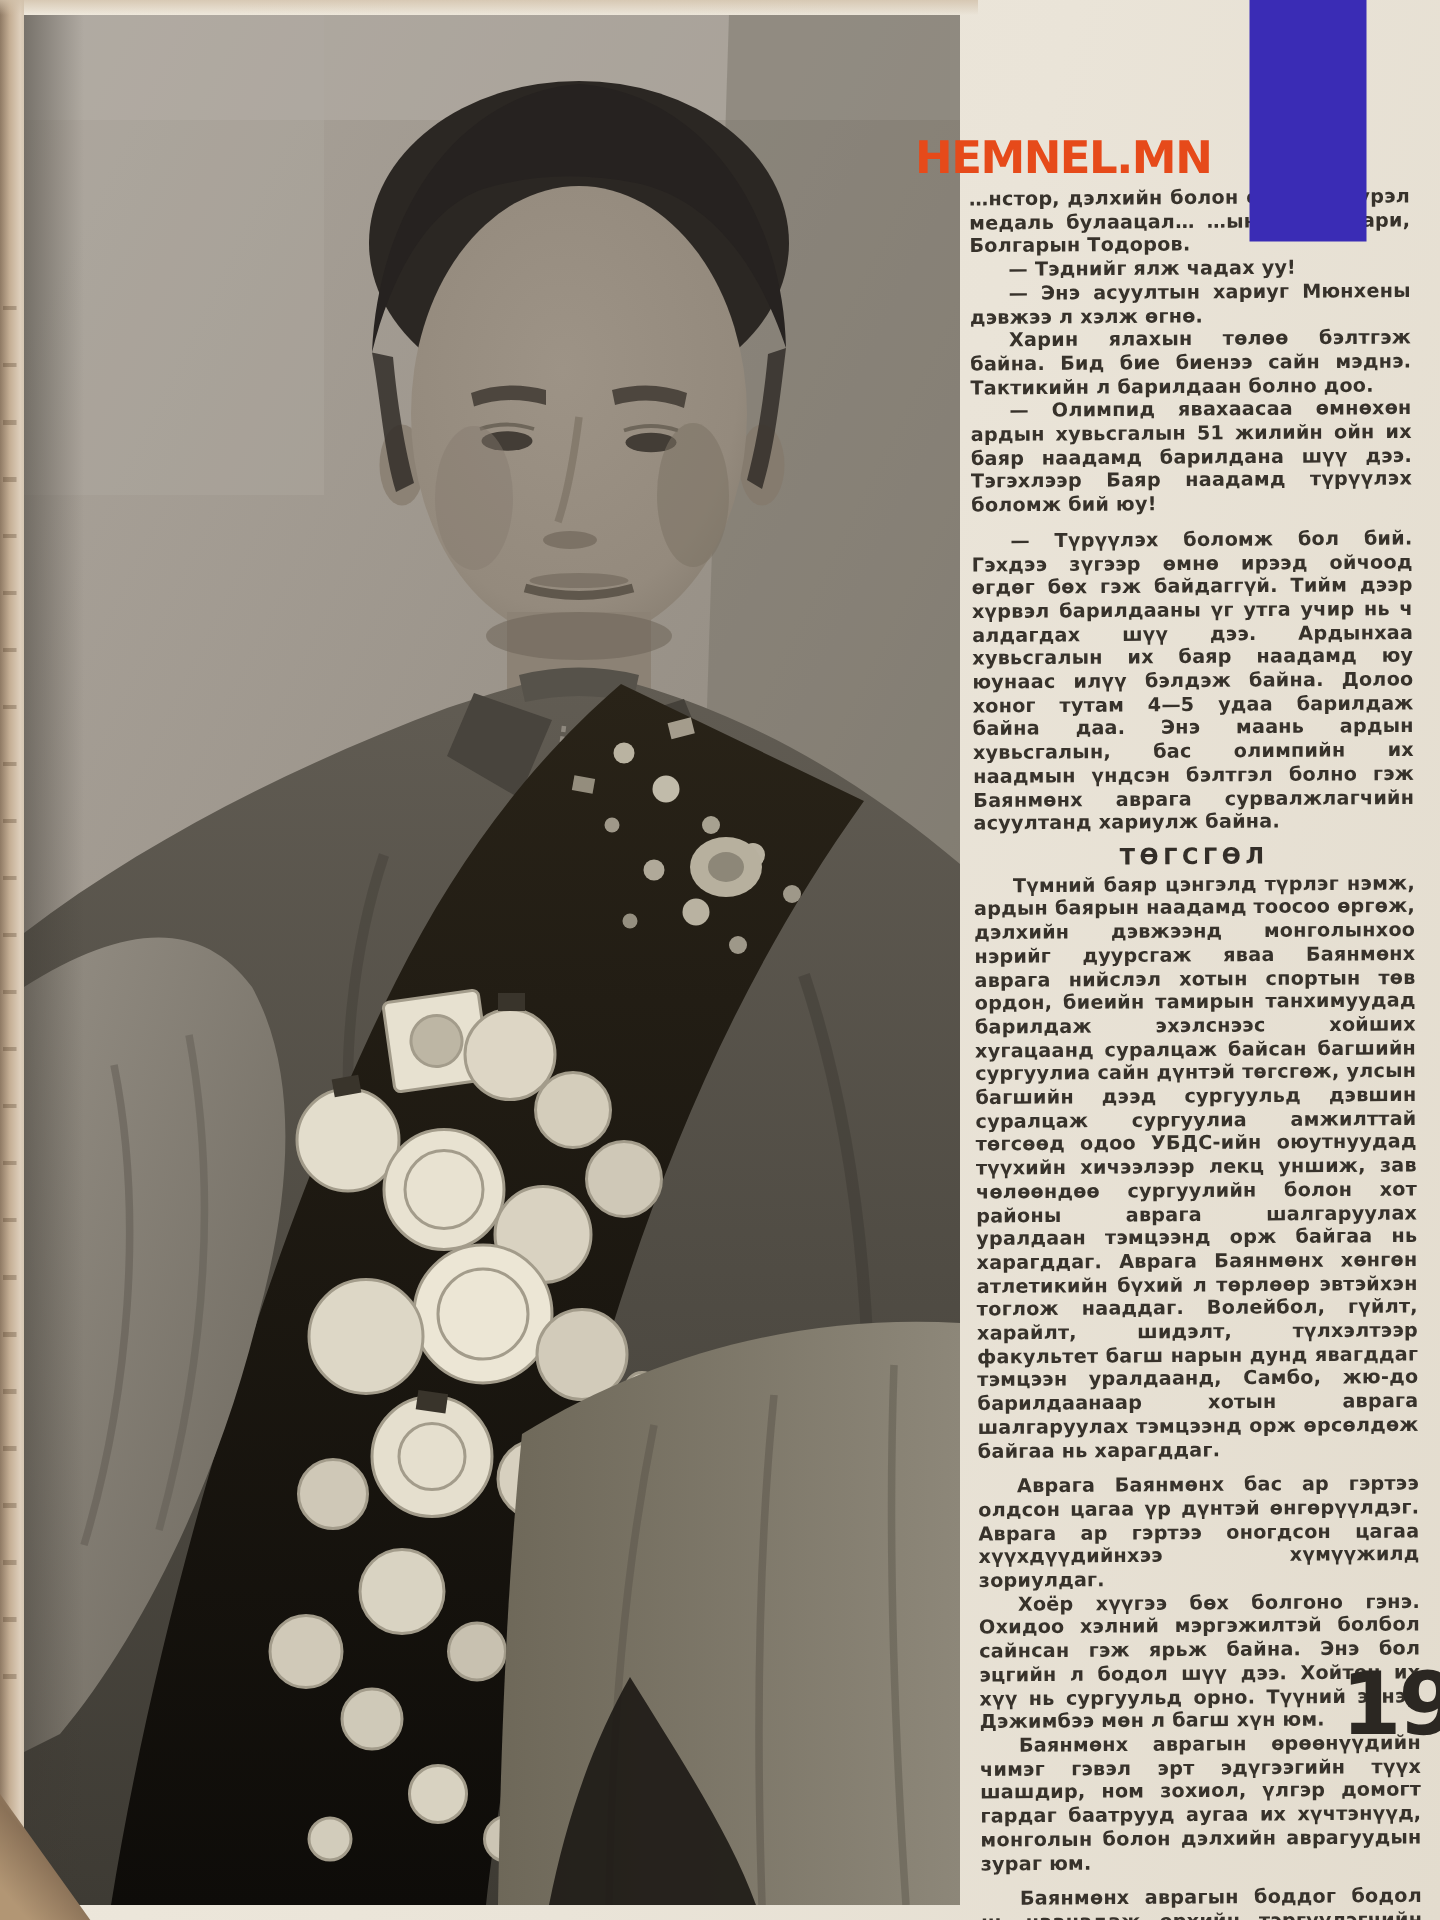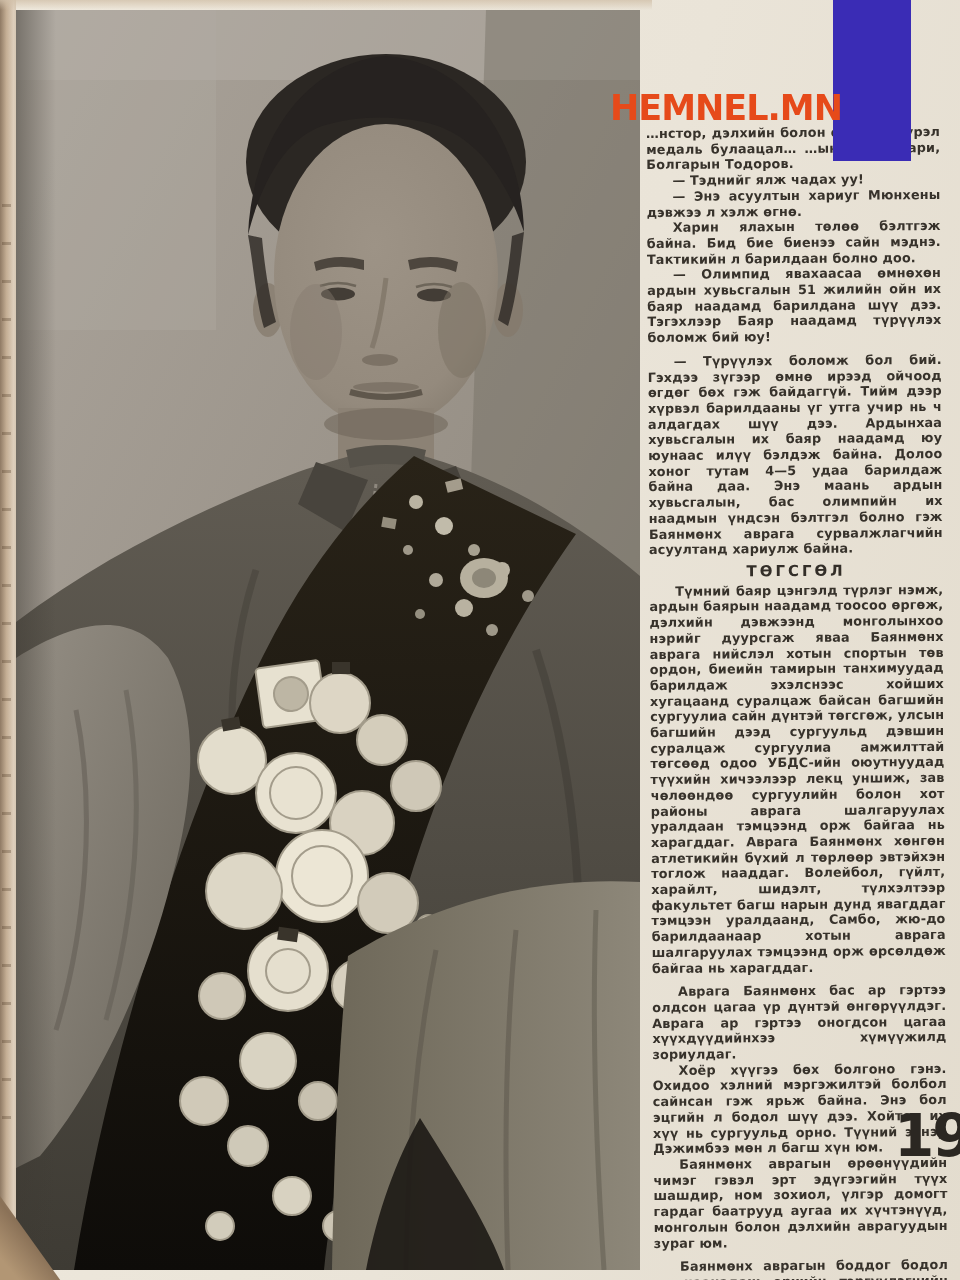--- a/index.html
+++ b/index.html
@@ -44,21 +44,21 @@
     text-align:center;color:#332e28;
   }
   .pageno{
     position:absolute;left:894px;top:1102px;
     font-size:58px;font-weight:700;letter-spacing:-2px;color:#2b2722;
   }
   
   .wm-blue{position:absolute;left:833px;top:0;width:78px;height:161px;background:#3a2cb5;}
   .wm-text{
     position:absolute;left:610px;top:88px;
-    font-size:35px;font-weight:800;letter-spacing:-1px;color:#e64a1a;white-space:nowrap;
+    font-size:30px;font-weight:800;letter-spacing:-1px;color:#e64a1a;white-space:nowrap;
   }
 </style>
 </head>
 <body>
 
 <div class="canvas">
 
   <div class="prev-edge">
     <div class="edge-marks"></div>
   </div>

